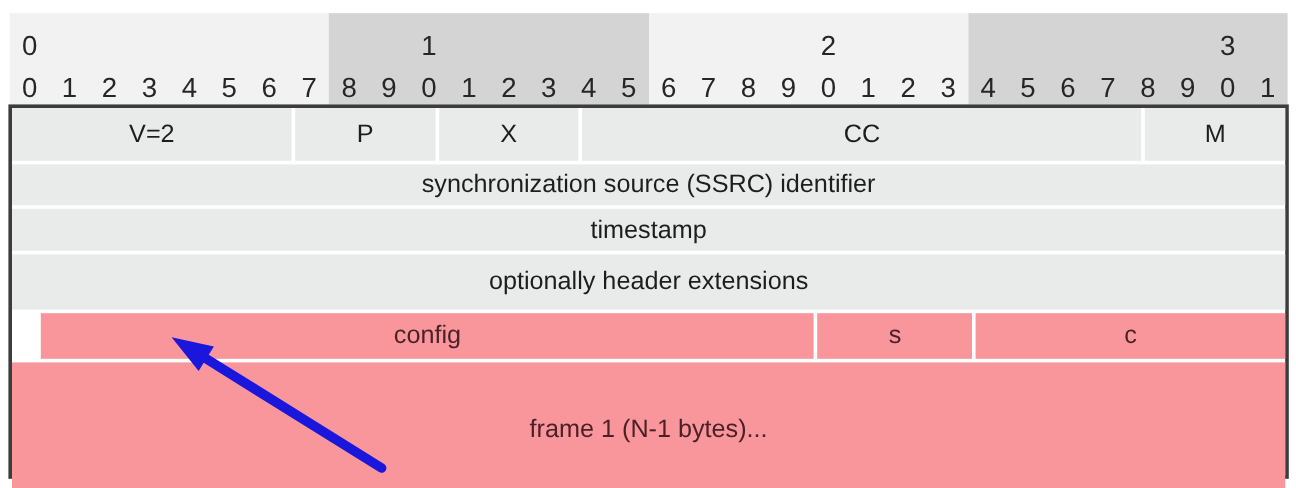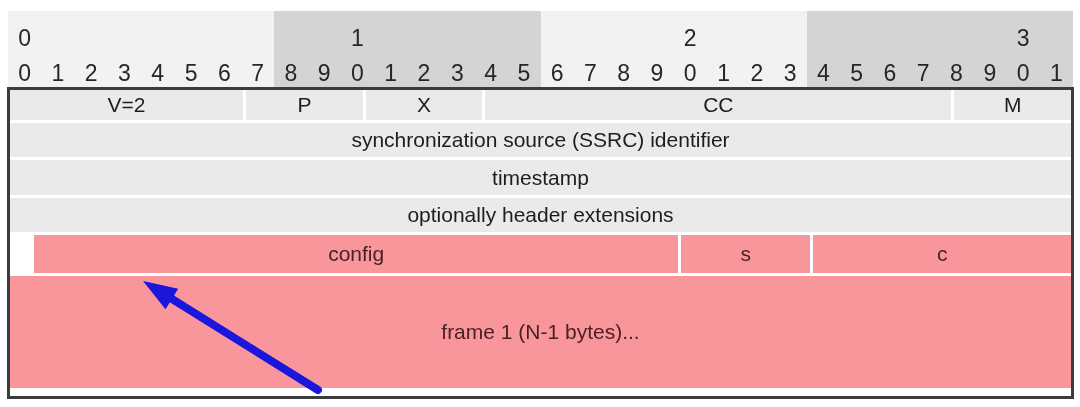--- a/index.html
+++ b/index.html
@@ -86,34 +86,34 @@
         <span class="bit-digit" style="left: 865.312px; width: 33.2812px;">6</span>
         <span class="bit-digit" style="left: 898.594px; width: 33.2812px;">7</span>
         <span class="bit-digit" style="left: 931.875px; width: 33.2812px;">8</span>
         <span class="bit-digit" style="left: 965.156px; width: 33.2812px;">9</span>
         <span class="bit-digit" style="left: 998.438px; width: 33.2812px;">0</span>
         <span class="bit-digit" style="left: 1031.72px; width: 33.2812px;">1</span>
       </div>
   </div>
 
   <div class="ptable" id="ptable">
-      <div class="prow gray" style="height: 30px; border-radius: 19px;">
+      <div class="prow gray" style="height: 44px; border-radius: 19px;">
         <div class="pcell" style="flex: 2 1 0px;">V=2</div>
         <div class="pcell" style="flex: 1 1 0px;">P</div>
         <div class="pcell" style="flex: 1 1 0px;">X</div>
         <div class="pcell" style="flex: 4 1 0px;">CC</div>
         <div class="pcell" style="flex: 1 1 0px;">M</div>
       </div>
       <div class="prow gray" style="height: 34px;">
         <div class="pcell" style="flex: 32 1 0px;">synchronization source (SSRC) identifier</div>
       </div>
       <div class="prow gray" style="height: 35px;">
         <div class="pcell" style="flex: 32 1 0px;">timestamp</div>
       </div>
-      <div class="prow gray" style="height: 34px;">
+      <div class="prow gray" style="height: 46px;">
         <div class="pcell" style="flex: 32 1 0px;">optionally header extensions</div>
       </div>
       <div class="prow pink" style="height: 38px;">
         <div class="pcell" style="flex: 5 1 0px; margin-left: 24px;">config</div>
         <div class="pcell" style="flex: 1 1 0px;">s</div>
         <div class="pcell" style="flex: 2 1 0px;">c</div>
       </div>
       <div class="prow pink" style="height: 112px;">
         <div class="pcell" style="flex: 32 1 0px;">frame 1 (N-1 bytes)...</div>
       </div>

